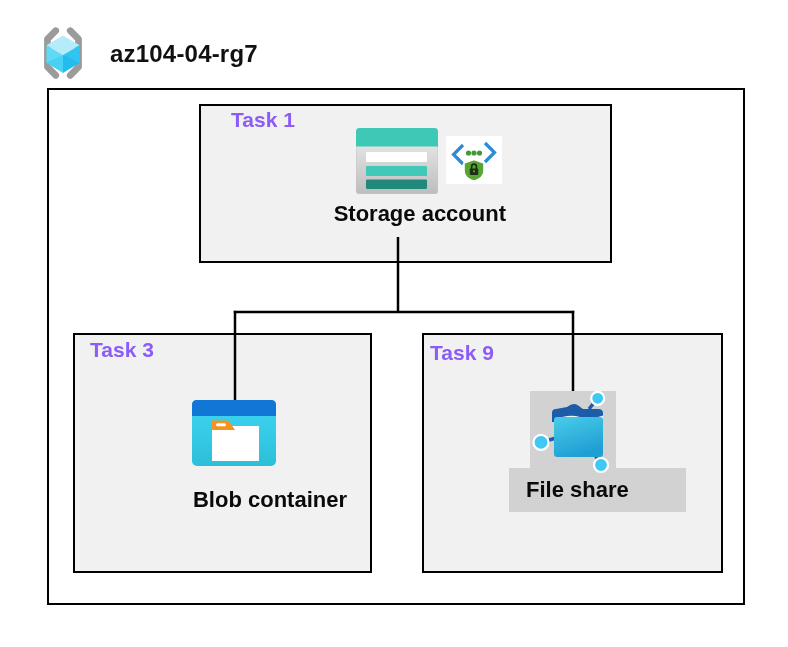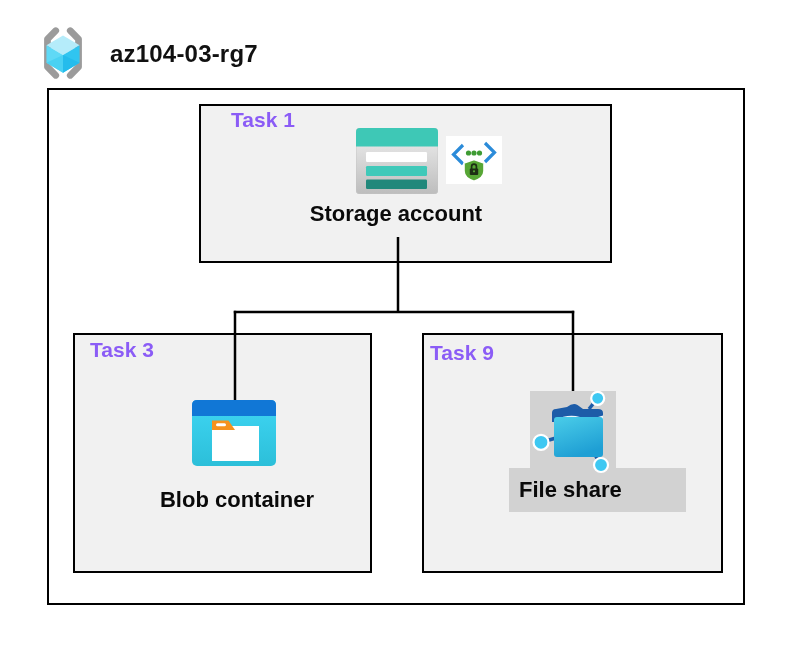--- a/index.html
+++ b/index.html
@@ -9,48 +9,48 @@
   .rg-title{left:110px;top:40px;font-size:24px;font-weight:bold;color:#111;
             letter-spacing:0.2px;z-index:4;}
   .outer-box{left:47px;top:88px;width:698px;height:517px;border:2.5px solid #000;
              background:#fff;z-index:1;box-sizing:border-box;}
   .task-box{background:#F1F1F1;border:2.2px solid #000;z-index:2;box-sizing:border-box;}
   .task1{left:199px;top:104px;width:413px;height:159px;}
   .task2{left:73px;top:333px;width:299px;height:240px;}
   .task3{left:422px;top:333px;width:301px;height:240px;}
   .task-label{font-size:21px;font-weight:bold;color:#8b5cf6;z-index:4;}
   .t1l{left:231px;top:108px;} .t2l{left:90px;top:338px;} .t3l{left:430px;top:341px;}
-  .res-label{font-size:22px;font-weight:bold;color:#0a0a0a;text-align:center;
+  .res-label{font-size:22px;font-weight:bold;color:#0a0a0a;text-align:right;
              width:220px;z-index:5;}
   .storage-label{left:286px;top:201px;}
   .blob-label{left:127px;top:487px;}
   .lines{left:0;top:0;width:788px;height:647px;z-index:3;pointer-events:none;}
   .icon{z-index:5;}
   .storage-icon{left:356px;top:128px;}
   .sas-icon{left:446px;top:136px;}
   .blob-icon{left:192px;top:400px;}
   .fs-icon{left:528px;top:389px;}
   .fs-label-box{left:509px;top:468px;width:177px;height:44px;background:#D2D2D2;
-                z-index:4;display:flex;align-items:center;padding-left:10px;
+                z-index:4;display:flex;align-items:center;padding-left:17px;
                 box-sizing:border-box;font-size:22px;font-weight:bold;color:#0a0a0a;}
   .rg-icon{left:34px;top:24px;z-index:4;}
 </style>
 </head>
 <body>
 
 <svg class="abs rg-icon" width="58" height="58" viewBox="0 0 56 56">
   <path d="M21,6.5 L13,14.5 L13,41.5 L21,49.5" fill="none" stroke="#9B9B9B" stroke-width="6.5" stroke-linecap="round" stroke-linejoin="round"></path>
   <path d="M35,6.5 L43,14.5 L43,41.5 L35,49.5" fill="none" stroke="#9B9B9B" stroke-width="6.5" stroke-linecap="round" stroke-linejoin="round"></path>
   <polygon points="28,11 44,20.5 28,30 12,20.5" fill="#B5ECFA"></polygon>
   <polygon points="12,20.5 28,30 28,47 12,37.5" fill="#5FD9F6"></polygon>
   <polygon points="44,20.5 28,30 28,47 44,37.5" fill="#30C5F0"></polygon>
   <polygon points="12,37.5 28,30 28,47" fill="#49D1F3"></polygon>
   <polygon points="44,37.5 28,30 28,47" fill="#24BCEC"></polygon>
 </svg>
-<div class="abs rg-title">az104-03-rg7</div>
+<div class="abs rg-title">az104-04-rg7</div>
 
 <div class="abs outer-box"></div>
 
 <div class="abs task-box task1"></div>
 <div class="abs task-box task2"></div>
 <div class="abs task-box task3"></div>
 
 <svg class="abs lines">
   <line x1="398" y1="237" x2="398" y2="313" stroke="#000" stroke-width="2.5"></line>
   <line x1="233.8" y1="312" x2="574.2" y2="312" stroke="#000" stroke-width="2.5"></line>

